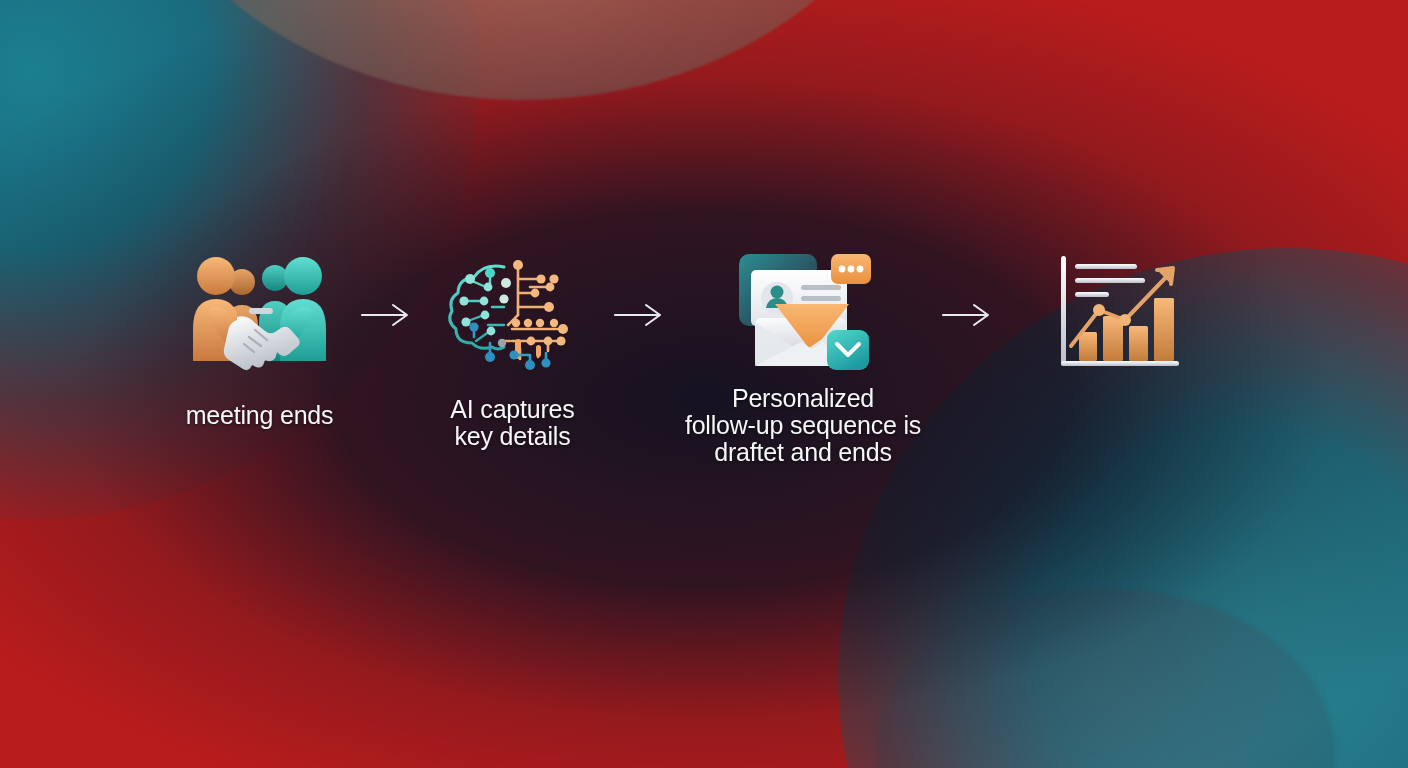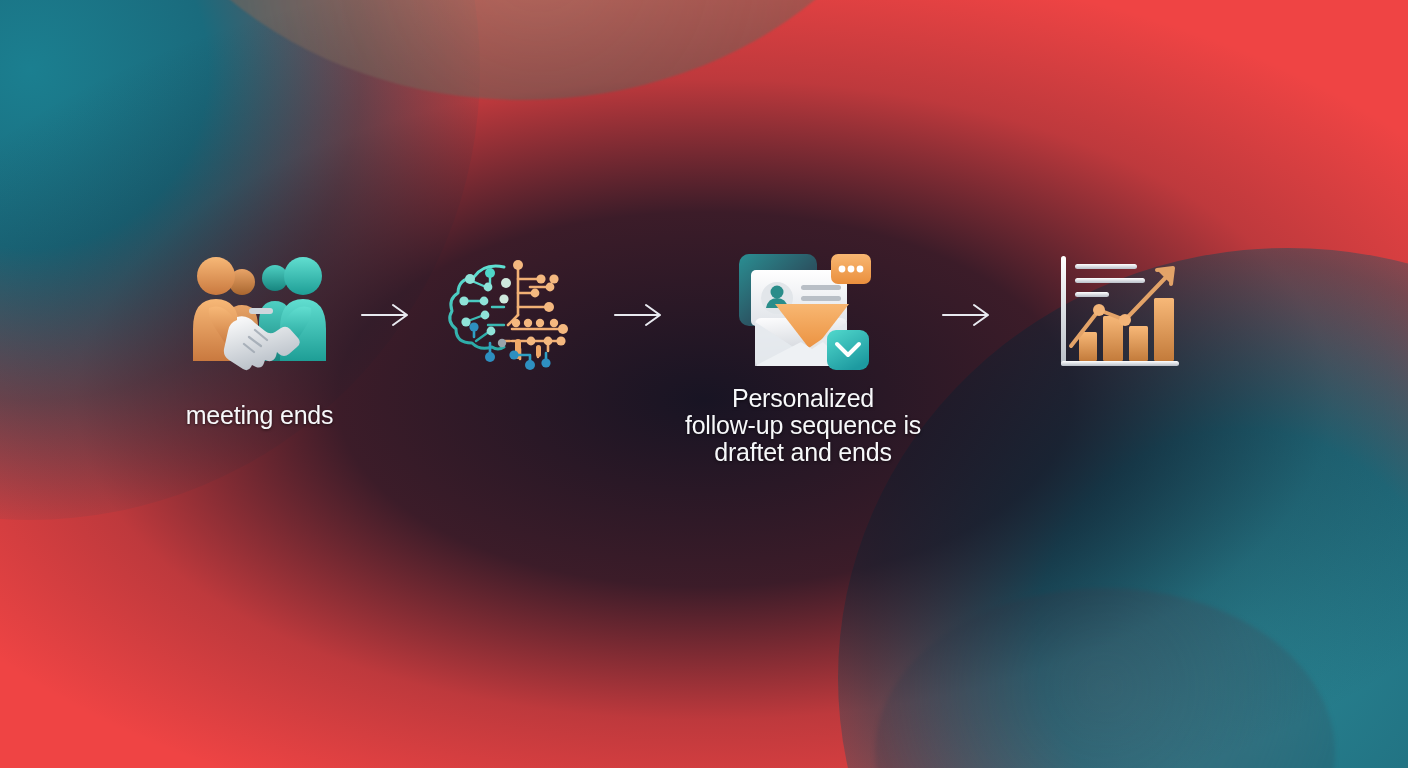--- a/index.html
+++ b/index.html
@@ -6,21 +6,21 @@
   html, body {
     width:1408px; height:768px;
     overflow:hidden;
     background:#13172a;
     font-family:"Liberation Sans", sans-serif;
   }
 
   #stage {
     position:relative;
     width:1408px; height:768px;
-    background:#ef4444;
+    background:#b91c1c;
     overflow:hidden;
   }
 
   
   .bg-layer { position:absolute; pointer-events:none; }
 
   #glow-teal-tl {
     left:-420px; top:-380px; width:900px; height:900px;
     border-radius:50%;
     background:radial-gradient(circle at 50% 50%, #1b7f90 0%, #1a6b7d 28%, rgba(22,80,95,0.55) 52%, rgba(20,23,42,0) 74%);
@@ -243,20 +243,22 @@
           <g stroke="#2fa0c4" stroke-width="2.6" fill="none" stroke-linecap="round" stroke-linejoin="round">
             <path d="M74 104 L88 104 L88 112 M104 102 L104 110"></path>
           </g>
           <g fill="#2e8fc0">
             <circle cx="72" cy="104" r="4.6"></circle>
               <circle cx="88" cy="114" r="5"></circle>
               <circle cx="104" cy="112" r="4.6"></circle>
           </g>
         </svg>
       </div>
+      <div class="step-label" style="white-space:pre-line">AI captures
+key details</div>
     </div>
 
     <div class="arrow">
       <svg width="52" height="26" viewBox="0 0 52 26">
         <path d="M2 13 L46 13 M33 3 L47 13 L33 23" stroke="#e8eaf0" stroke-width="2.1" fill="none" stroke-linecap="round" stroke-linejoin="round"></path>
       </svg>
     </div>
 
     <div class="step" id="step-2">
       <div class="step-icon">

